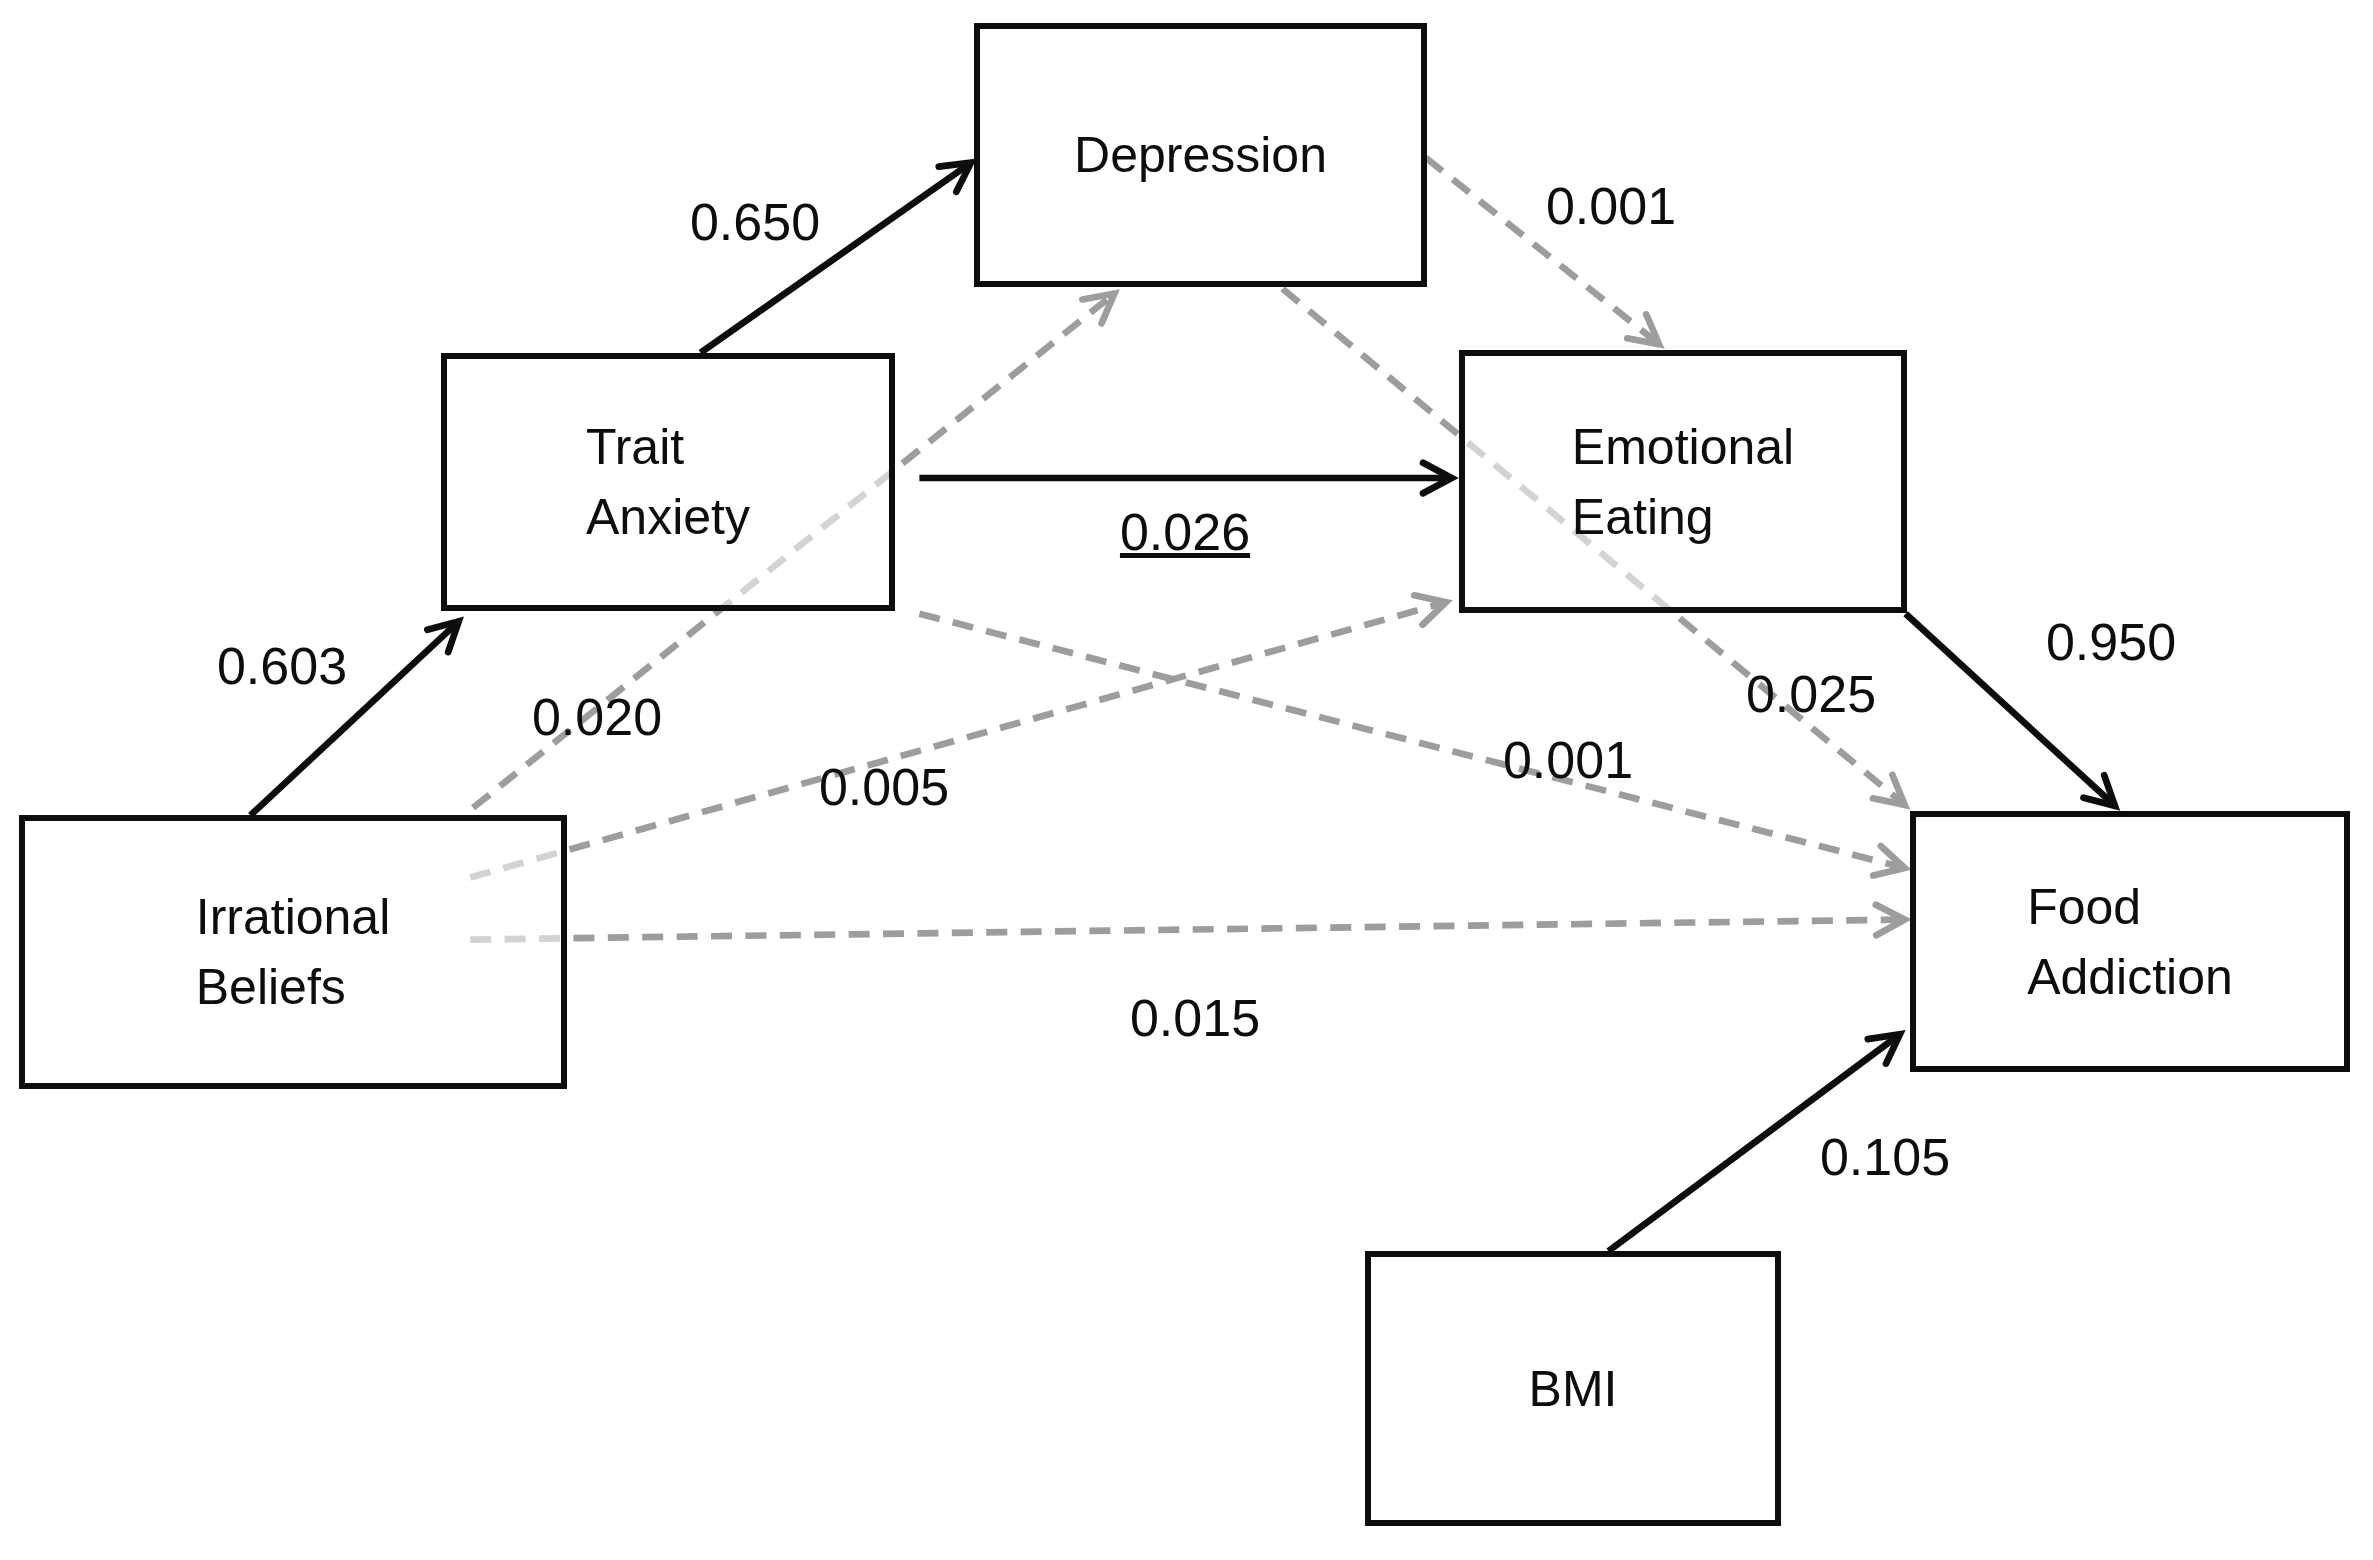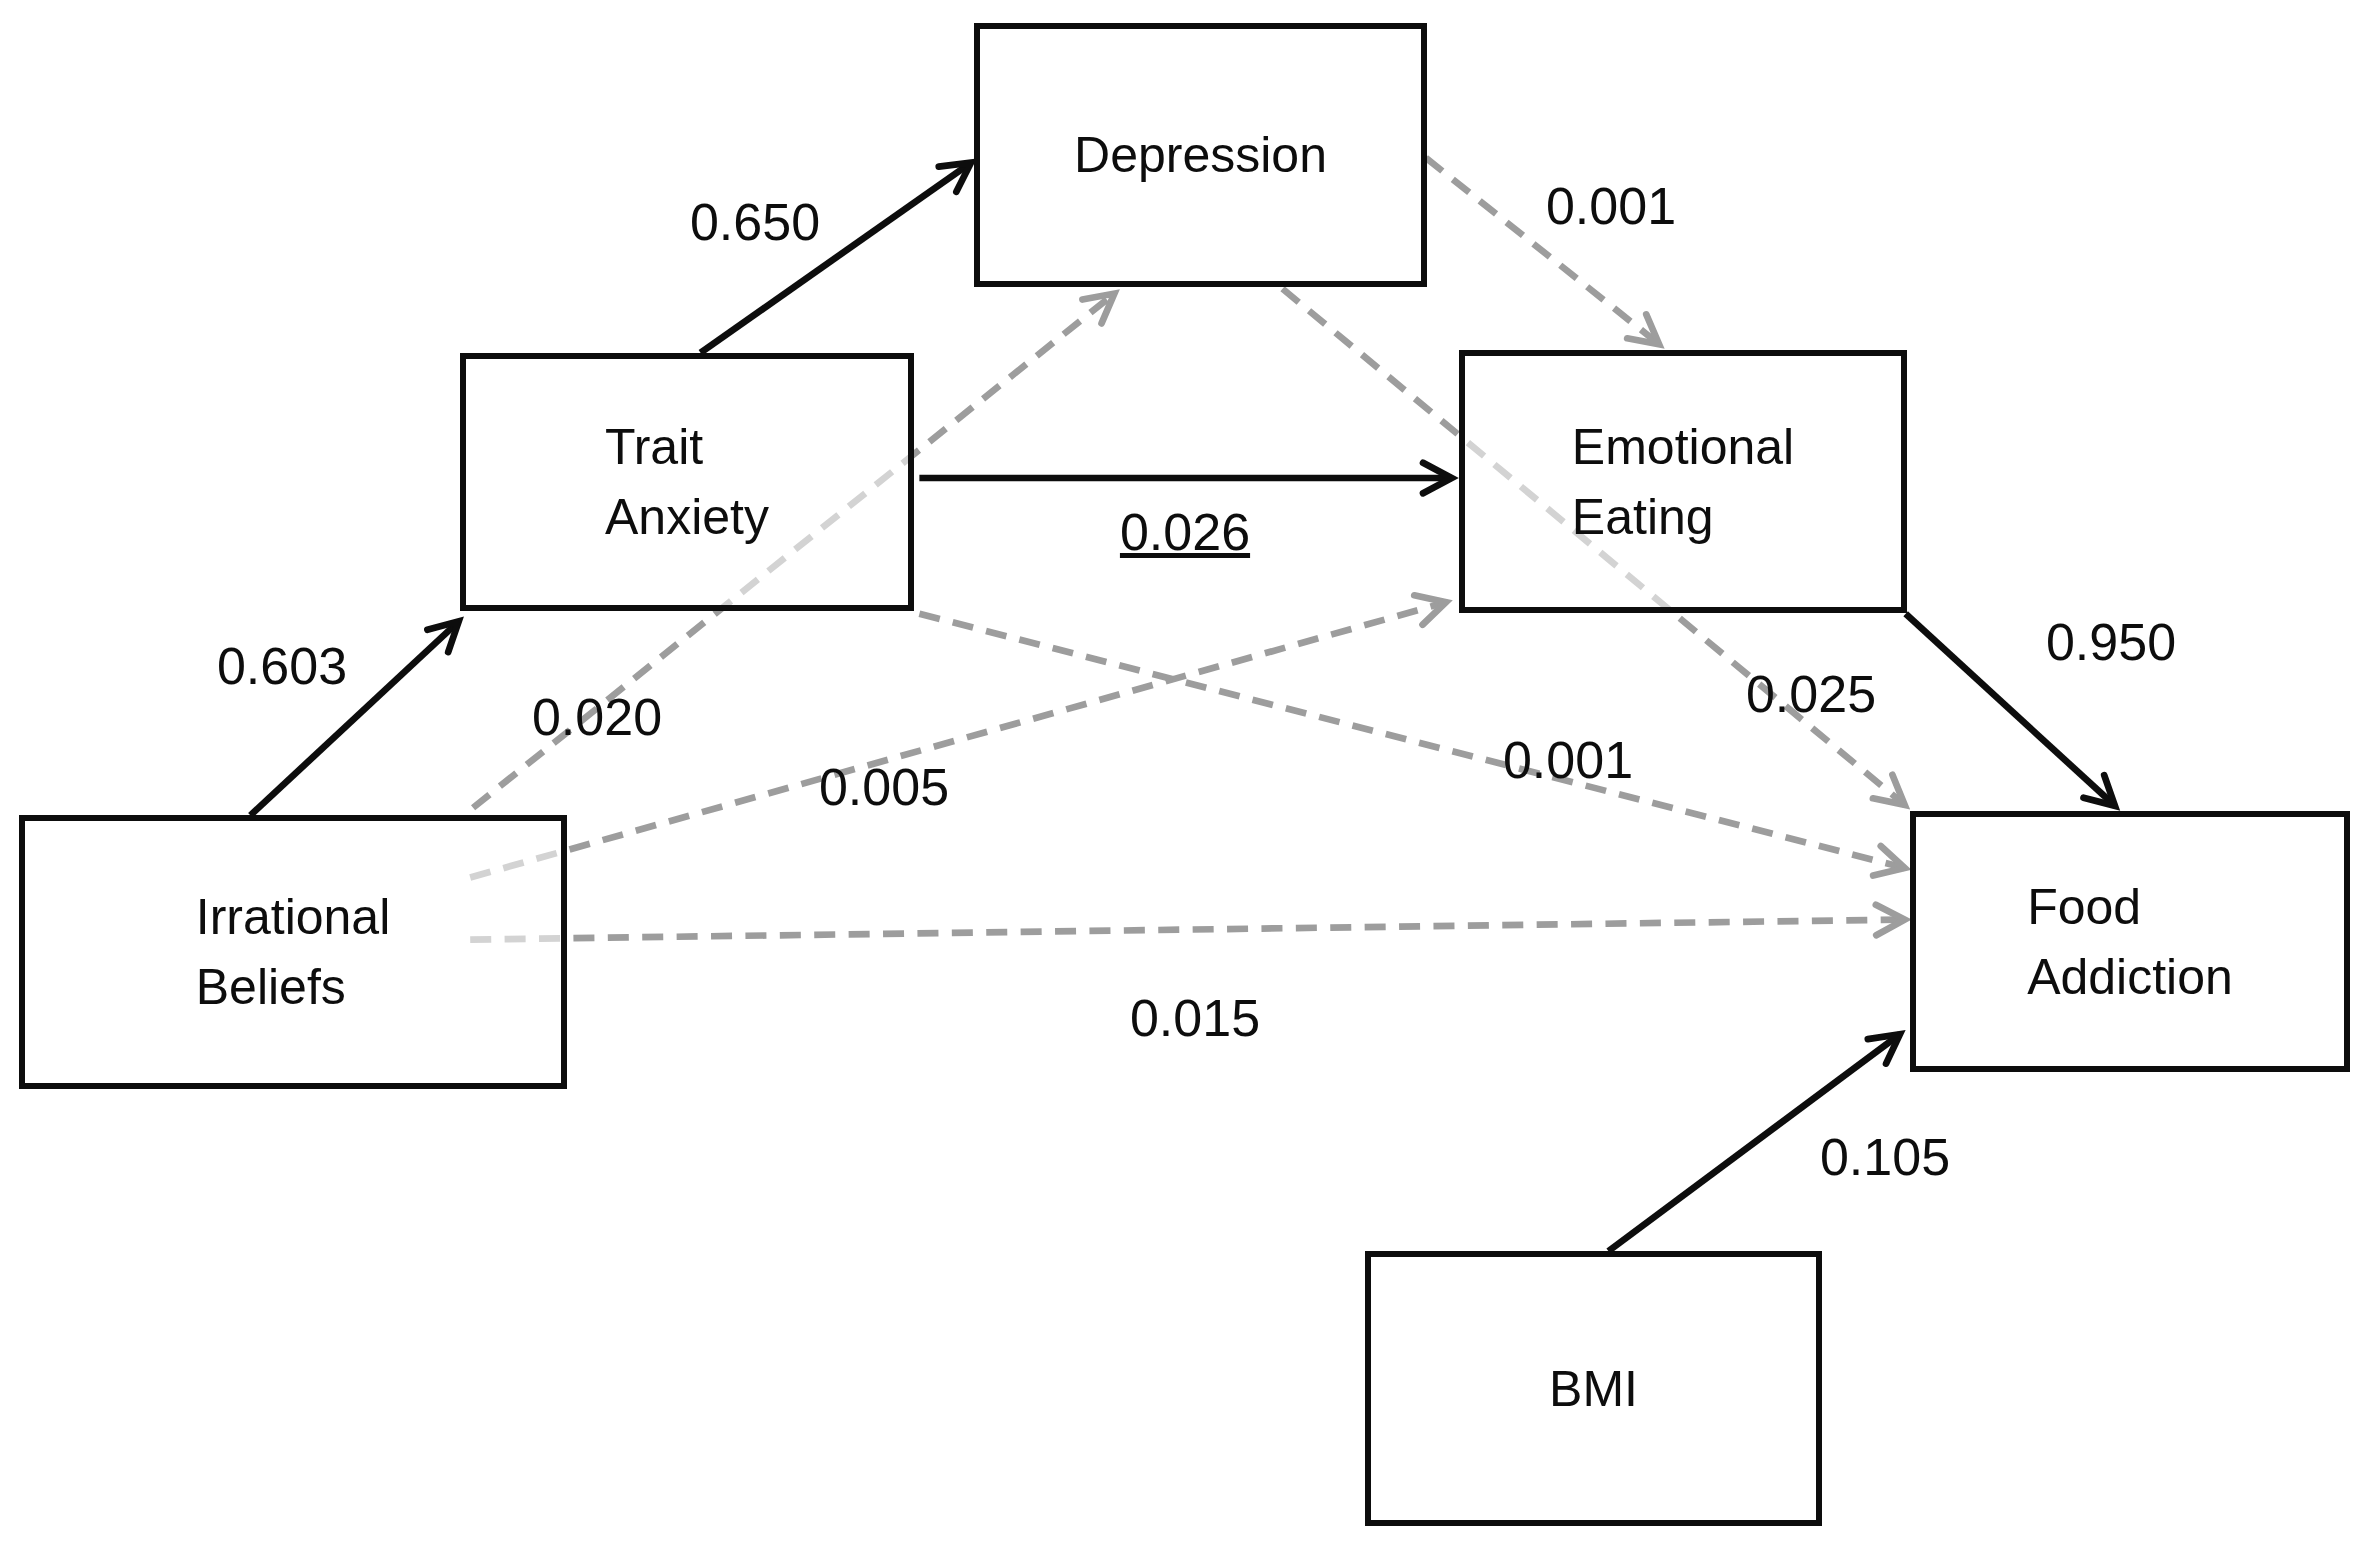--- a/index.html
+++ b/index.html
@@ -53,41 +53,41 @@
         <line x1="1492" y1="165" x2="1736" y2="360" class="edge dashed" stroke="#9d9d9d" marker-end="url(#ah-gray)"></line>
         <line x1="1342" y1="302" x2="1993" y2="842" class="edge dashed" stroke="#9d9d9d" marker-end="url(#ah-gray)"></line>
         <line x1="962" y1="642" x2="1993" y2="908" class="edge dashed" stroke="#9d9d9d" marker-end="url(#ah-gray)"></line>
       </g>
   </svg>
 
   <div class="node" style="left:974px;top:23px;width:453px;height:264px;">
     <div class="node-label">Depression</div>
   </div>
 
-  <div class="node" style="left:460px;top:353px;width:454px;height:258px;">
+  <div class="node" style="left:441px;top:353px;width:454px;height:258px;">
     <div class="node-label">Trait
 Anxiety</div>
   </div>
 
   <div class="node" style="left:1459px;top:350px;width:448px;height:263px;">
     <div class="node-label">Emotional
 Eating</div>
   </div>
 
   <div class="node" style="left:19px;top:815px;width:548px;height:274px;">
     <div class="node-label">Irrational
 Beliefs</div>
   </div>
 
   <div class="node" style="left:1910px;top:811px;width:440px;height:261px;">
     <div class="node-label">Food
 Addiction</div>
   </div>
 
-  <div class="node" style="left:1365px;top:1251px;width:457px;height:275px;">
+  <div class="node" style="left:1365px;top:1251px;width:416px;height:275px;">
     <div class="node-label">BMI</div>
   </div>
 
   <div id="edge-labels">
       <div class="edge-label" style="left: 282px; top: 666px;">0.603</div>
       <div class="edge-label" style="left: 755px; top: 222px;">0.650</div>
       <div class="edge-label" style="left: 1185px; top: 532px; text-decoration: underline;">0.026</div>
       <div class="edge-label" style="left: 2111px; top: 642px;">0.950</div>
       <div class="edge-label" style="left: 1885px; top: 1157px;">0.105</div>
       <div class="edge-label" style="left: 597px; top: 717px;">0.020</div>

